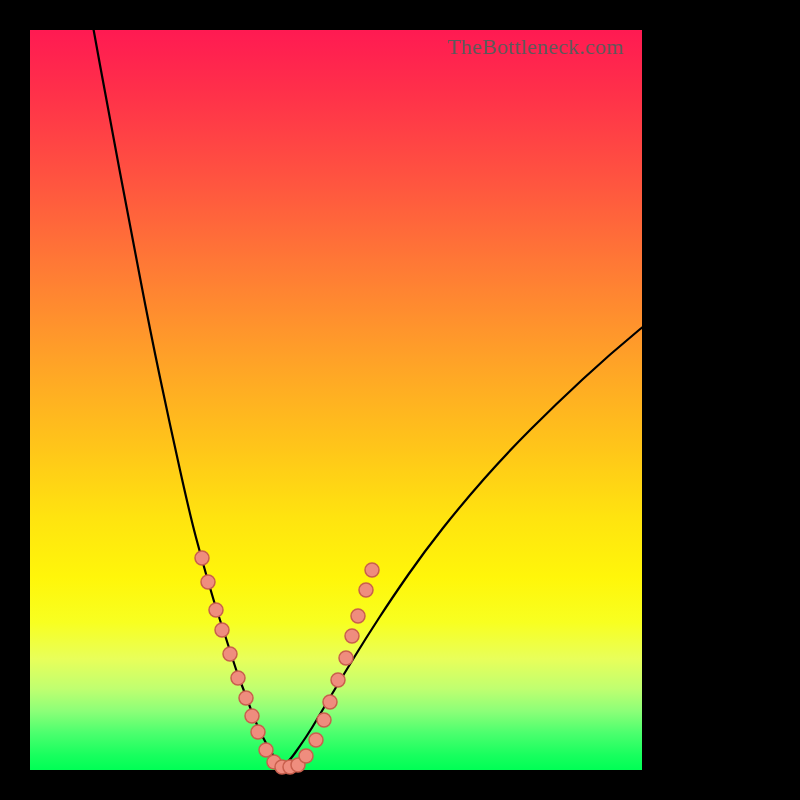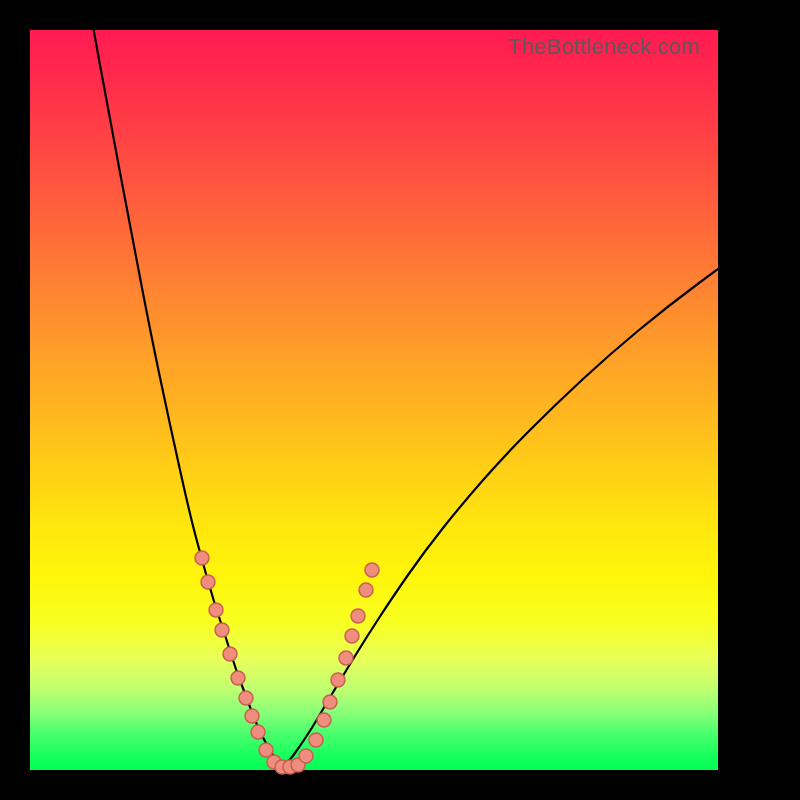--- a/index.html
+++ b/index.html
@@ -14,40 +14,41 @@
   .frame {
     position: relative;
     width: 800px;
     height: 800px;
     background: #000;
   }
   .plot-area {
     position: absolute;
     left: 30px;
     top: 30px;
-    width: 688px;
+    width: 612px;
     height: 740px;
     
     background: linear-gradient(to bottom,
       #ff1a52 0%,
       #ff2f4a 8%,
       #ff5340 20%,
       #ff7a35 32%,
       #ffa028 44%,
       #ffc41a 56%,
       #ffe40f 66%,
       #fff60a 74%,
       #f8ff20 80%,
       #e8ff5a 85%,
       #c0ff70 89%,
       #8dff78 92%,
       #4cff6e 95%,
       #18ff5e 98%,
       #00ff55 100%
     );
+    font-family: Liberation Serif, serif;
   }
   .watermark {
     position: absolute;
     top: 4px;
     right: 18px;
     color: #5a5a5a;
     font-size: 22px;
     font-weight: 500;
     letter-spacing: 0.2px;
     user-select: none;

